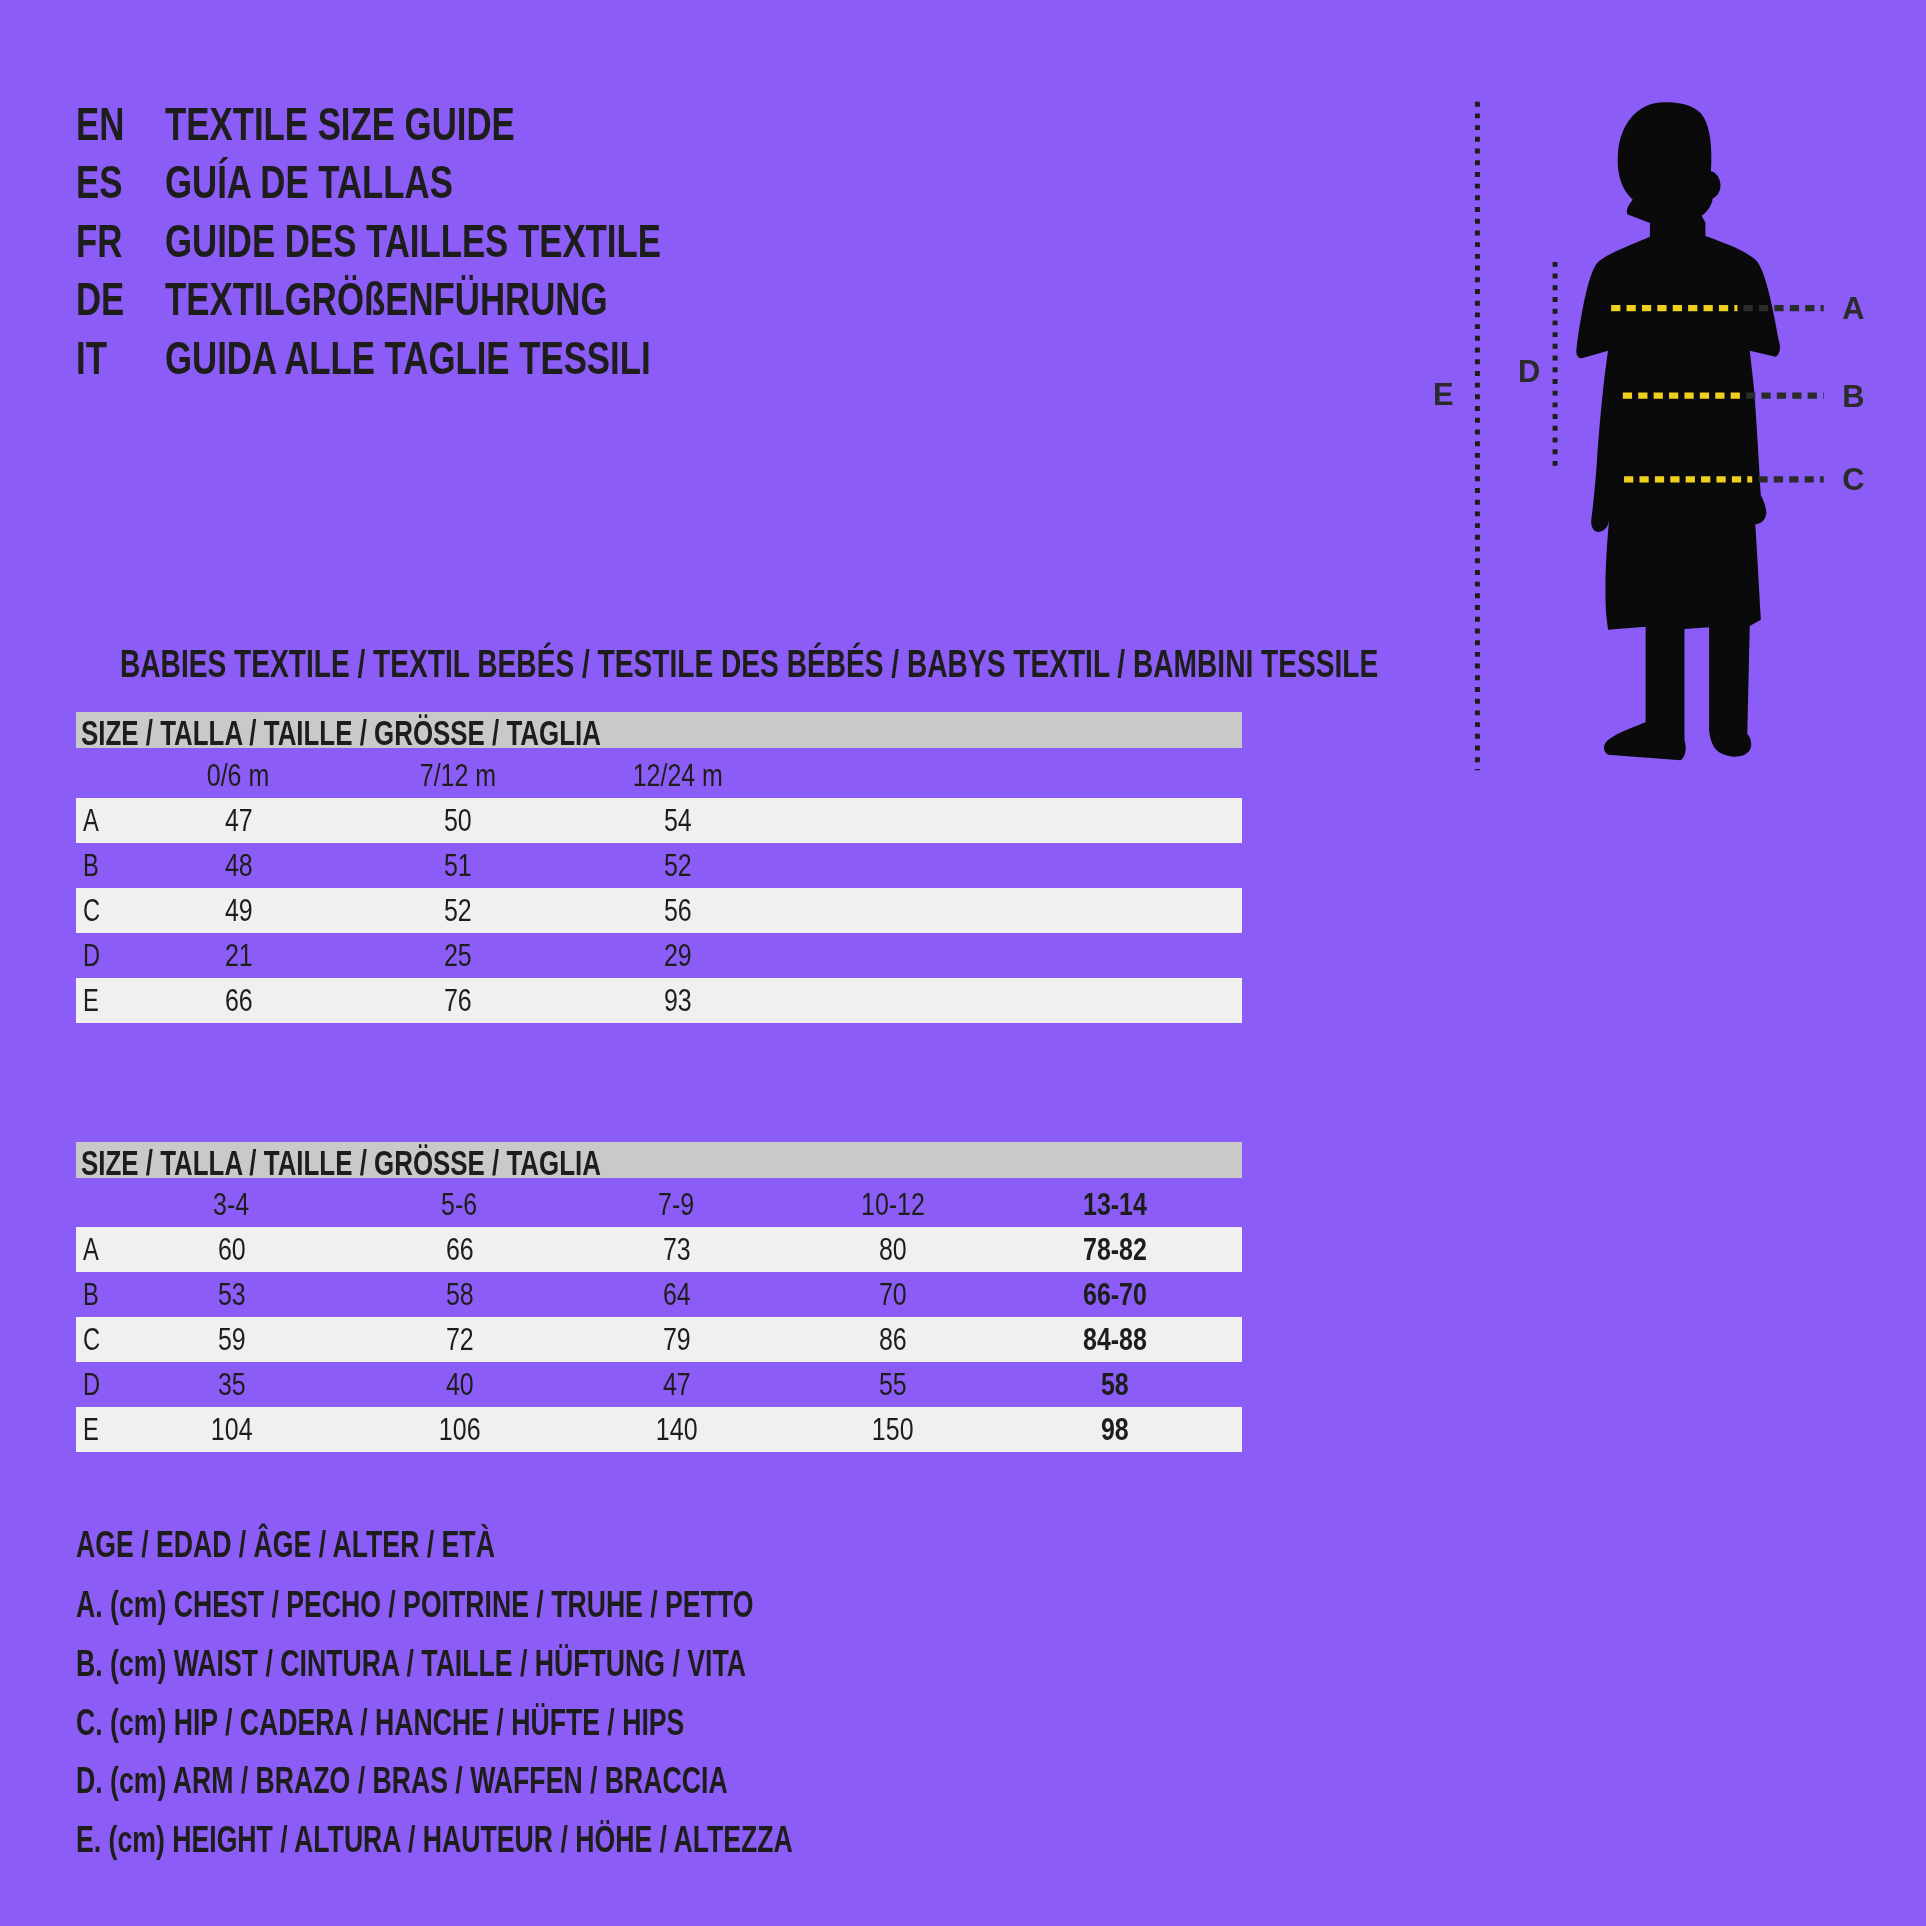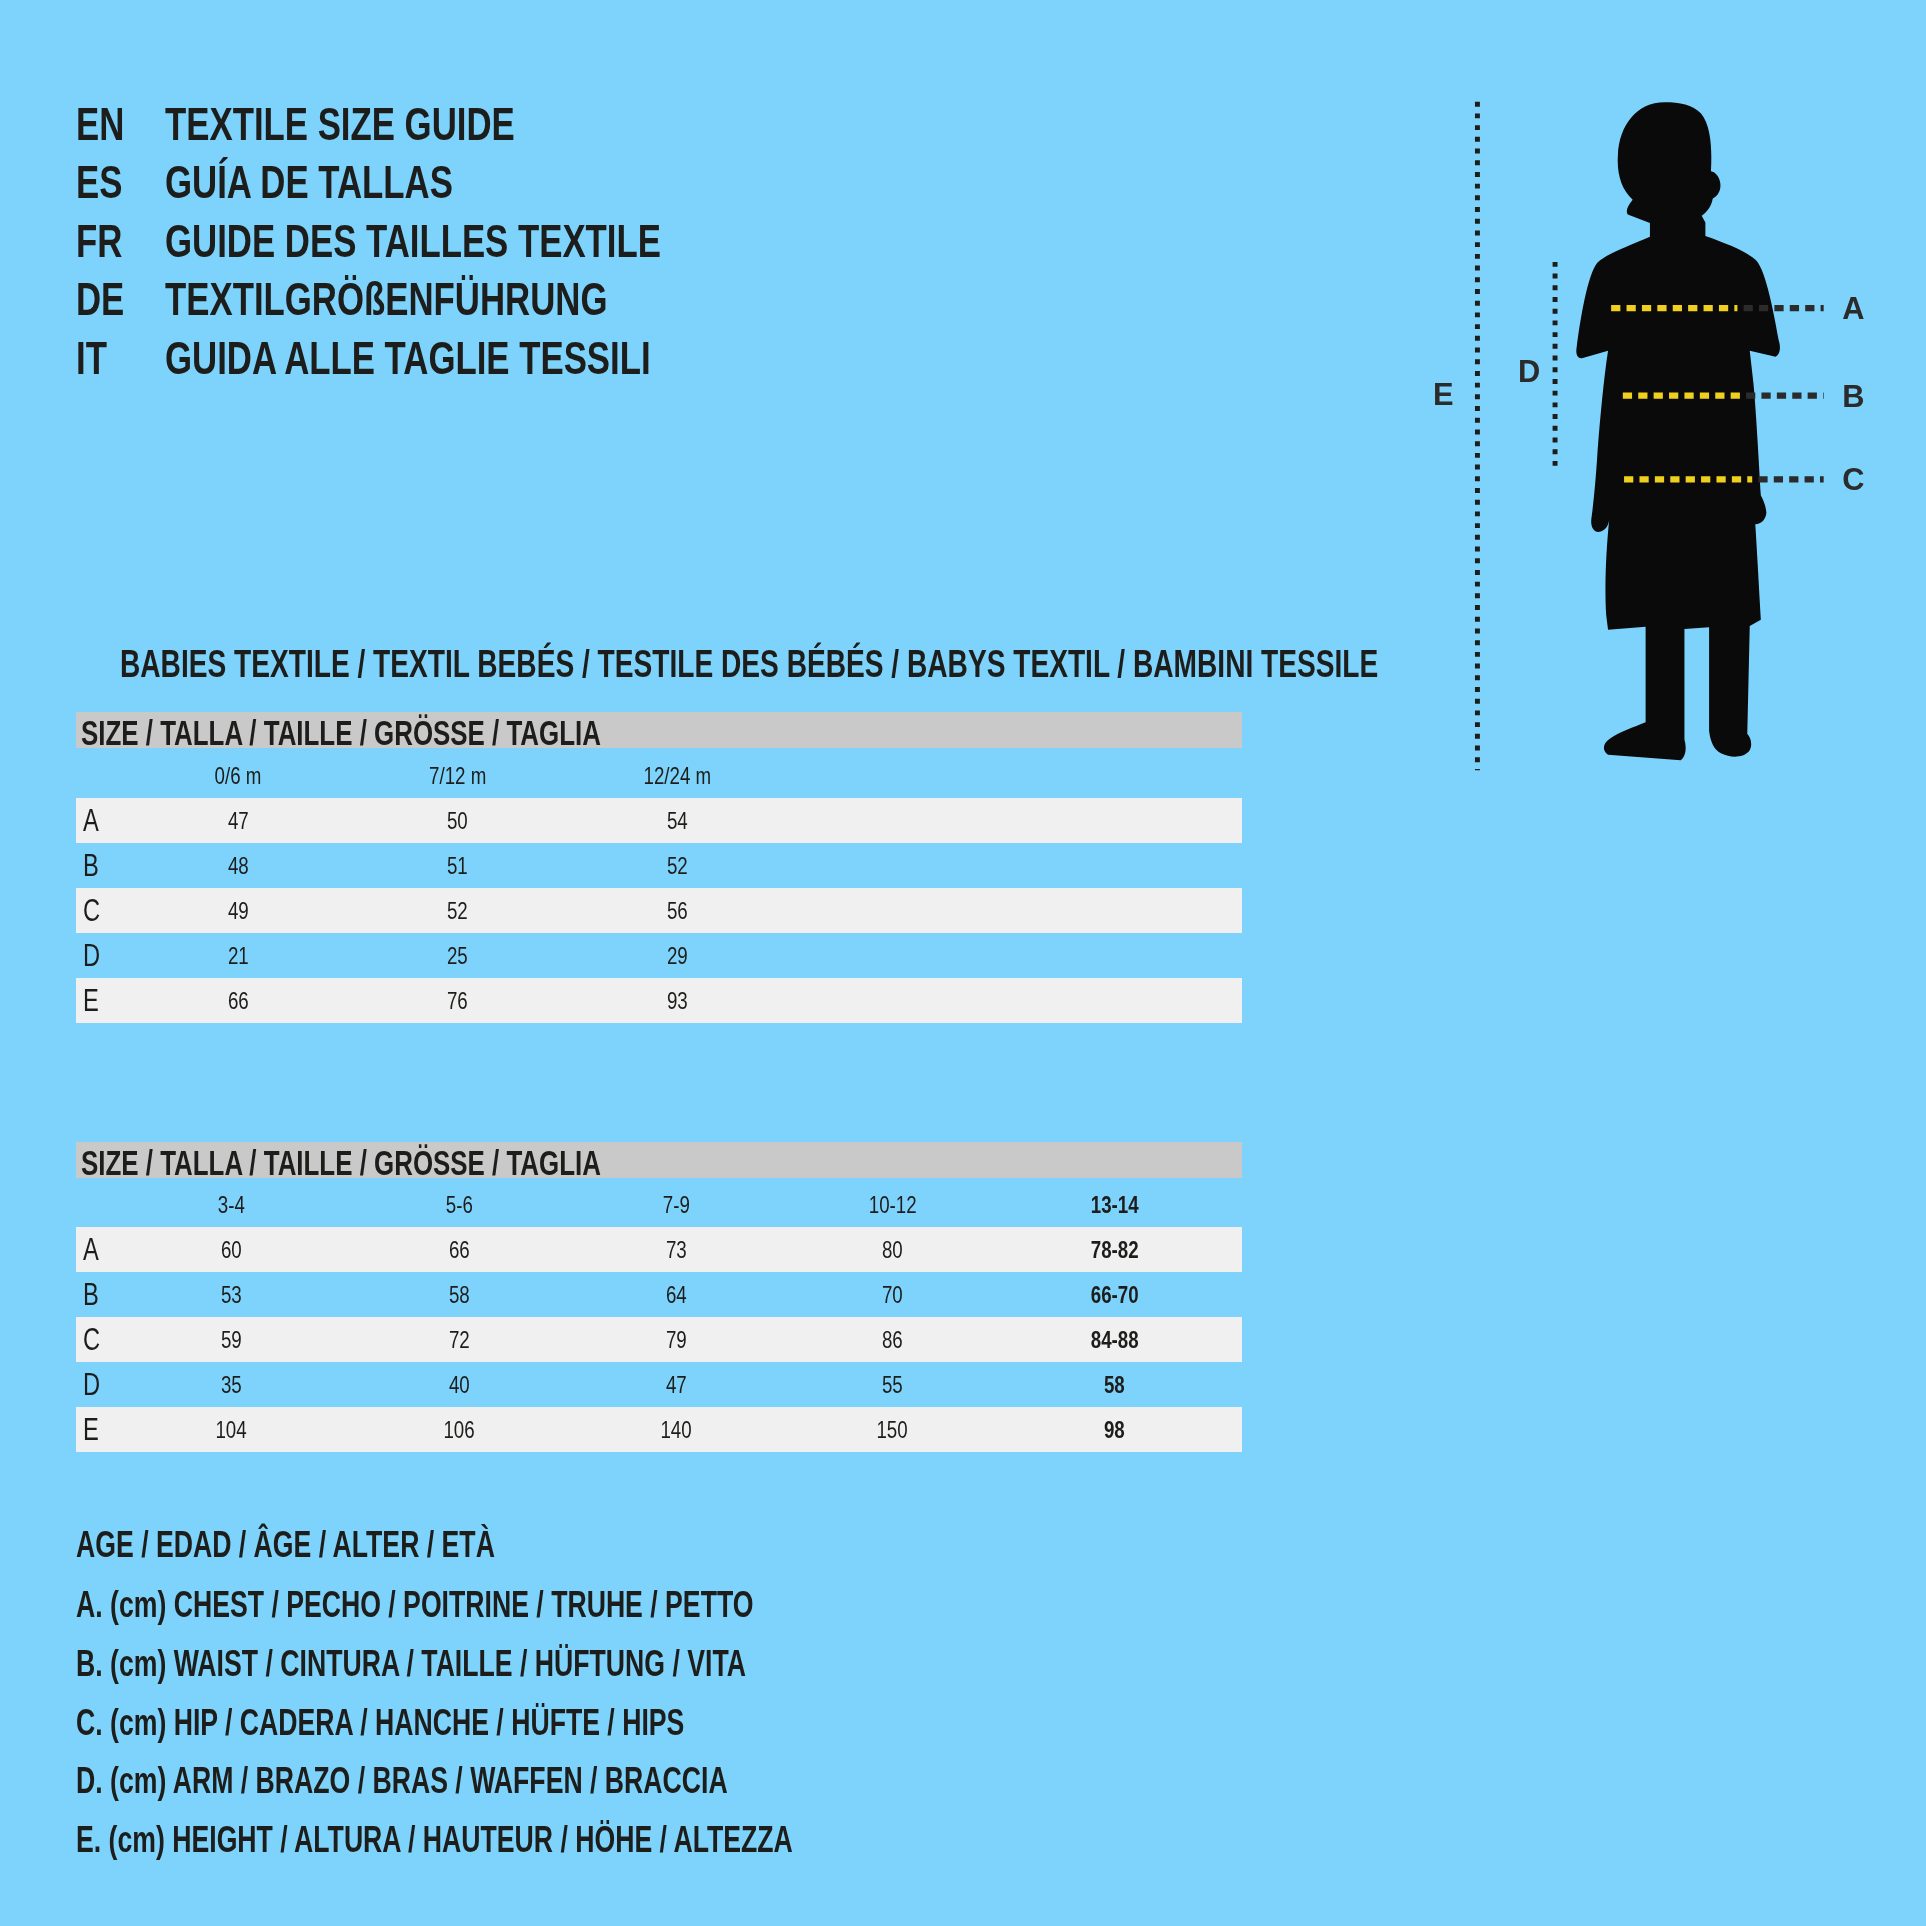--- a/index.html
+++ b/index.html
@@ -9,41 +9,41 @@
     --row-gray:#f0f0f0;
     --accent-yellow:#f0d01e;
     --dash-dark:#2b2b2b;
     --silhouette:#0a0a0a;
   }
   *{margin:0;padding:0;box-sizing:border-box;}
   html,body{background:#ffffff;}
   #canvas{
     position:relative;
     width:1926px;height:1926px;
-    background:#7dd3fc;
+    background:#8b5cf6;
     font-family:"Liberation Sans", sans-serif;
     color:var(--text);
     overflow:hidden;
   }
   
   .cond{display:inline-block;transform:scaleX(0.74);transform-origin:0 50%;white-space:nowrap;}
   .cond-c{display:inline-block;transform:scaleX(0.78);transform-origin:50% 50%;white-space:nowrap;}
   
   .lang-row{position:absolute;left:76px;height:59px;display:flex;align-items:center;font-weight:700;font-size:47px;}
   .lang-code{position:absolute;left:0;}
   .lang-label{position:absolute;left:89px;}
   
   .section-title{position:absolute;left:76px;height:47px;line-height:47px;font-weight:700;font-size:38px;margin-left:44px;}
   
   .bar{position:absolute;left:76px;width:1166px;height:36px;background:var(--bar-gray);}
   .bar-title{position:absolute;left:5px;top:0;height:41px;line-height:41px;font-weight:700;font-size:35px;}
   .trow{position:absolute;left:76px;width:1166px;height:45px;}
   .trow.shade{background:var(--row-gray);}
   .rletter{position:absolute;left:7.4px;top:0;height:45px;line-height:45px;font-size:32px;font-weight:400;}
-  .cell{position:absolute;top:0;width:219px;height:45px;line-height:45px;text-align:center;font-size:24px;font-weight:400;}
+  .cell{position:absolute;top:0;width:219px;height:45px;line-height:45px;text-align:center;font-size:32px;font-weight:400;}
   .b-c1{left:53px;}  .b-c2{left:272px;} .b-c3{left:492px;}
   .k-c1{left:46px;}  .k-c2{left:274px;} .k-c3{left:491px;} .k-c4{left:707px;} .k-c5{left:929px;font-weight:bold;}
   
   .legend-line{position:absolute;left:76px;height:59px;line-height:59px;font-weight:700;font-size:36px;}
   
   #figure-svg{position:absolute;left:1417px;top:74px;width:509px;height:727px;}
   .dot-line{stroke:var(--text);stroke-width:8;stroke-dasharray:8 11;fill:none;}
   .measure-yellow{stroke:var(--accent-yellow);stroke-width:10;stroke-dasharray:15 10;fill:none;}
   .measure-dark{stroke:var(--dash-dark);stroke-width:10;stroke-dasharray:15 10;fill:none;}
   .fig-label{font-family:"Liberation Sans",sans-serif;font-weight:700;font-size:50px;fill:var(--dash-dark);}

